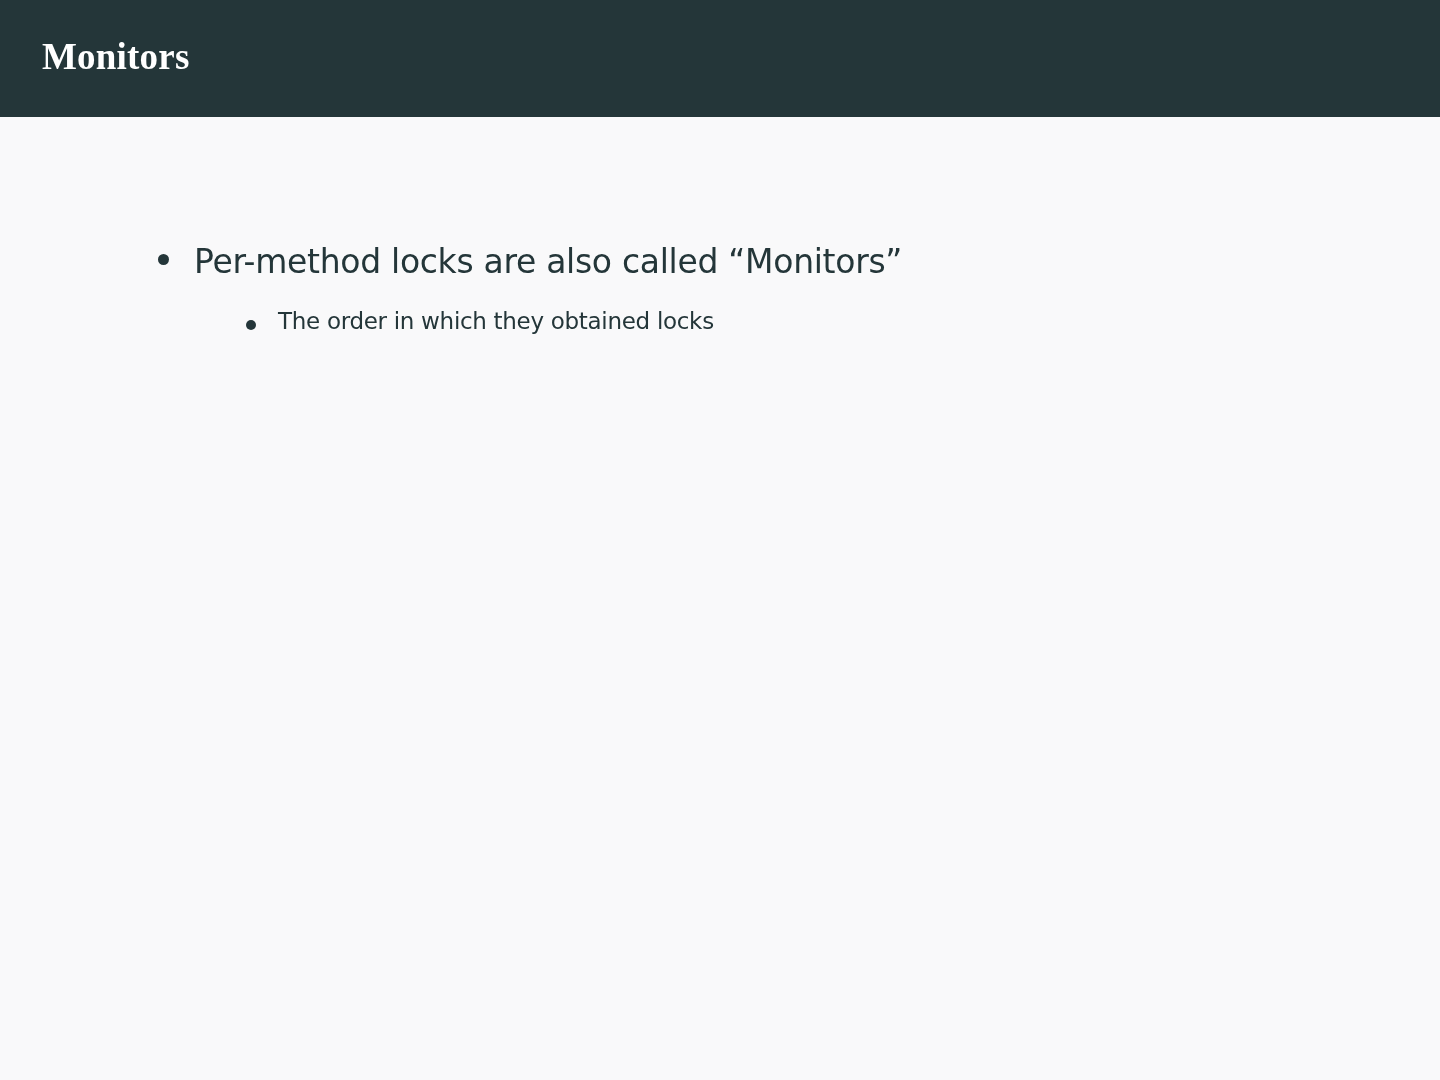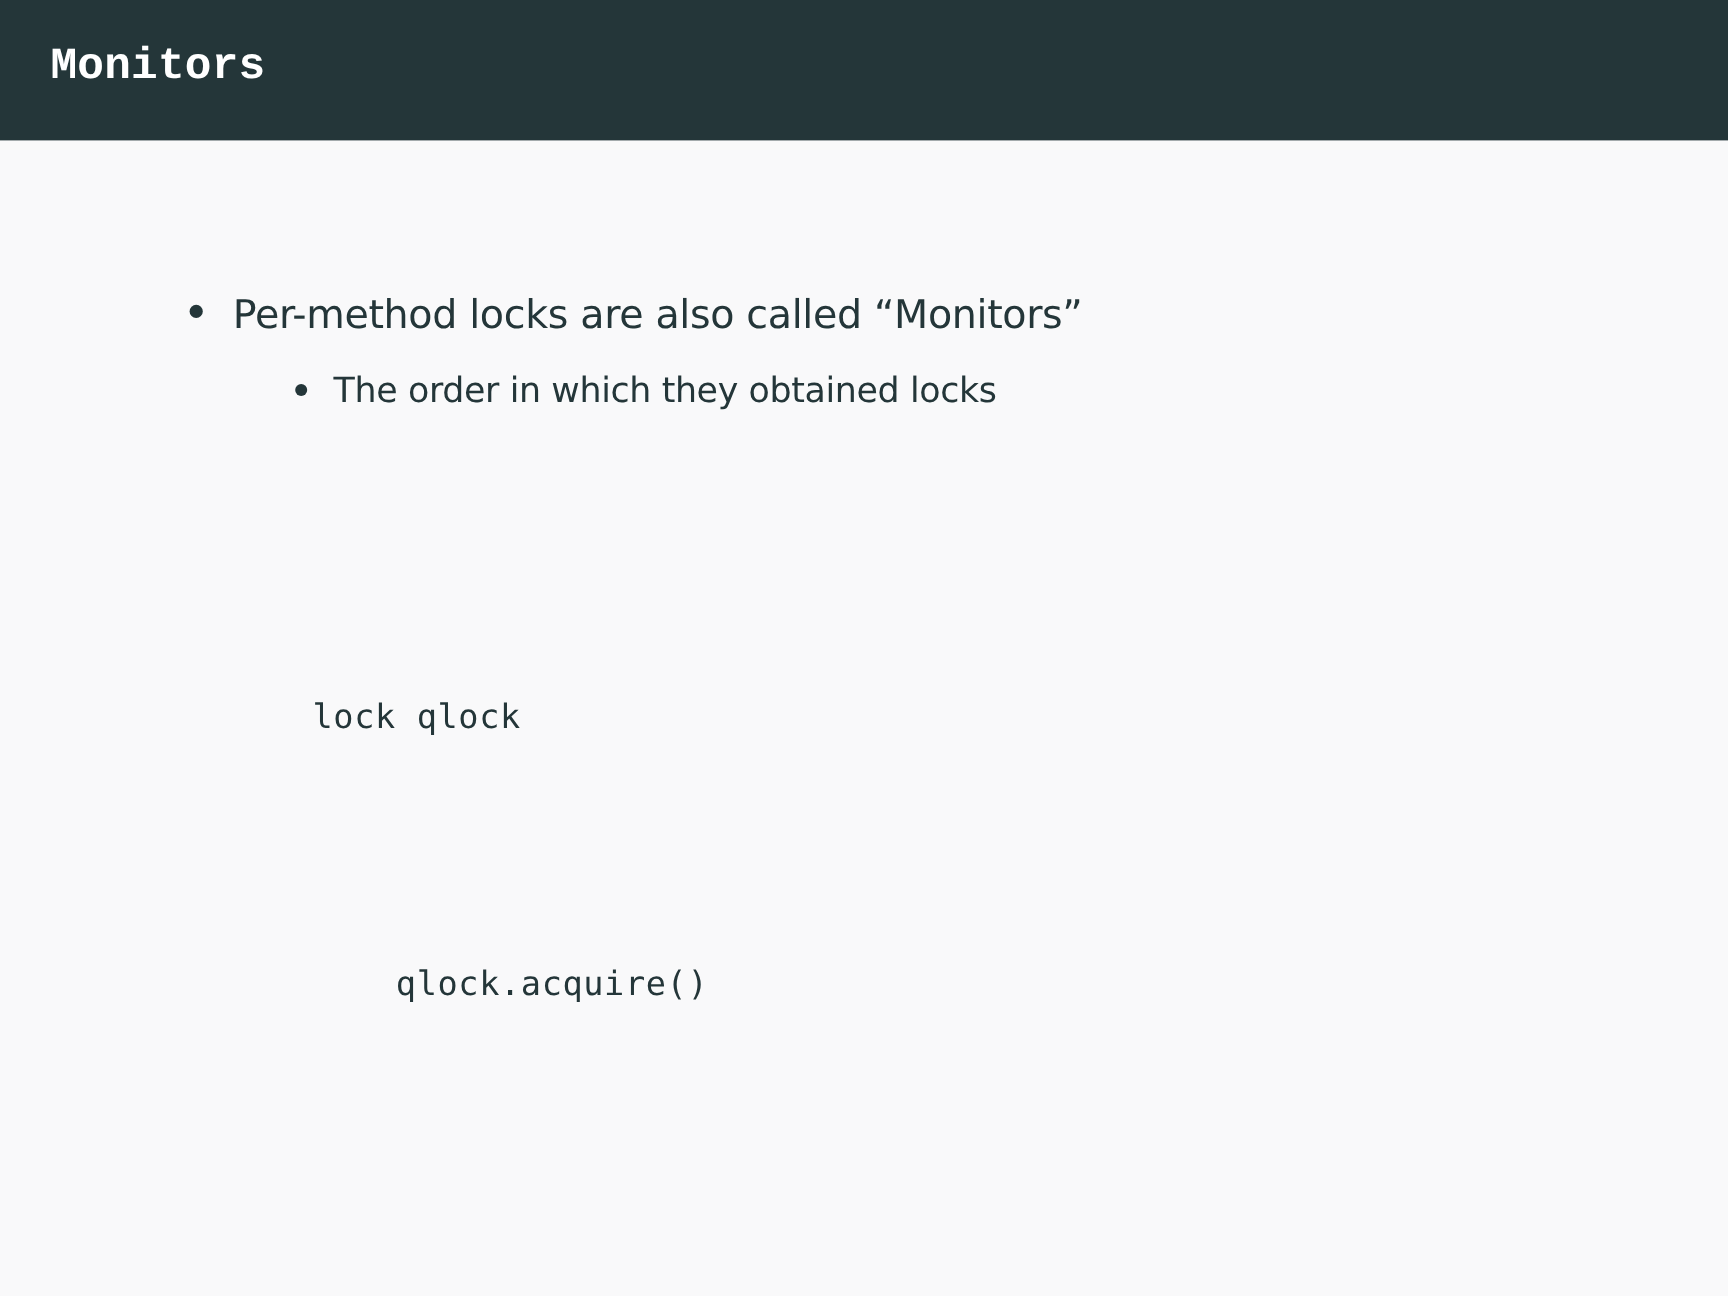--- a/index.html
+++ b/index.html
@@ -28,21 +28,21 @@
     top: 0;
     width: 1440px;
     height: 117px;
     background: #243639;
     display: flex;
     align-items: center;
   }
   .slide-title {
     margin-left: 42px;
     color: #ffffff;
-    font-family: Liberation Mono, monospace;
+    font-family: Liberation Serif, serif;
     font-weight: bold;
     font-size: 37px;
     letter-spacing: 0.2px;
     line-height: 1;
     padding-bottom: 4px;
   }
 
   
   .content {
     position: absolute;
@@ -94,21 +94,21 @@
     margin-top: 10px;
     margin-left: 88px;
   }
   .sub-list .bullet-dot {
     width: 10px;
     height: 10px;
     margin-top: 16px;
     margin-right: 22px;
   }
   .sub-list .bullet-text {
-    font-size: 29px;
+    font-size: 23px;
     line-height: 1.5;
   }
 
   
   .code-block {
     position: absolute;
     left: 191px;
     top: 388px;
     color: #243639;
     font-family: "DejaVu Sans Mono", monospace;
@@ -147,23 +147,21 @@
       <div class="sub-list">
         <div class="bullet-row">
           <span class="bullet-dot"></span>
           <span class="bullet-text">The order in which they obtained locks</span>
         </div>
       </div>
 
     </div>
 
     <div class="code-block">
-      <div class="code-line">    lock qlock</div>
       <div class="code-line blank"></div>
-      <div class="code-line">        qlock.acquire()</div>
       
       
       
       
       
       
       
     </div>
 
   </div>

